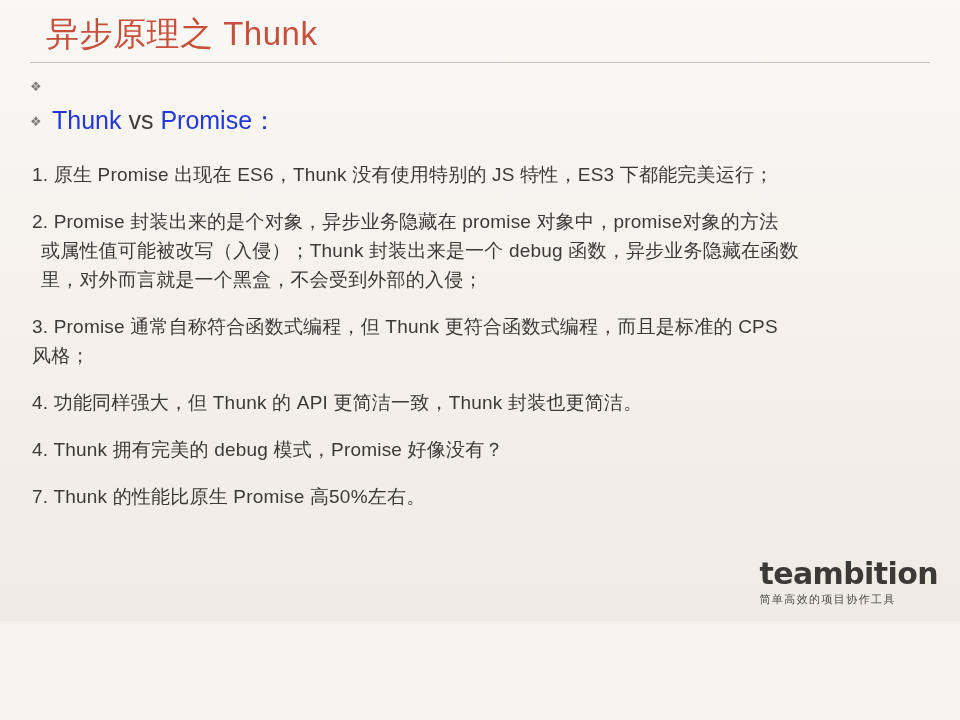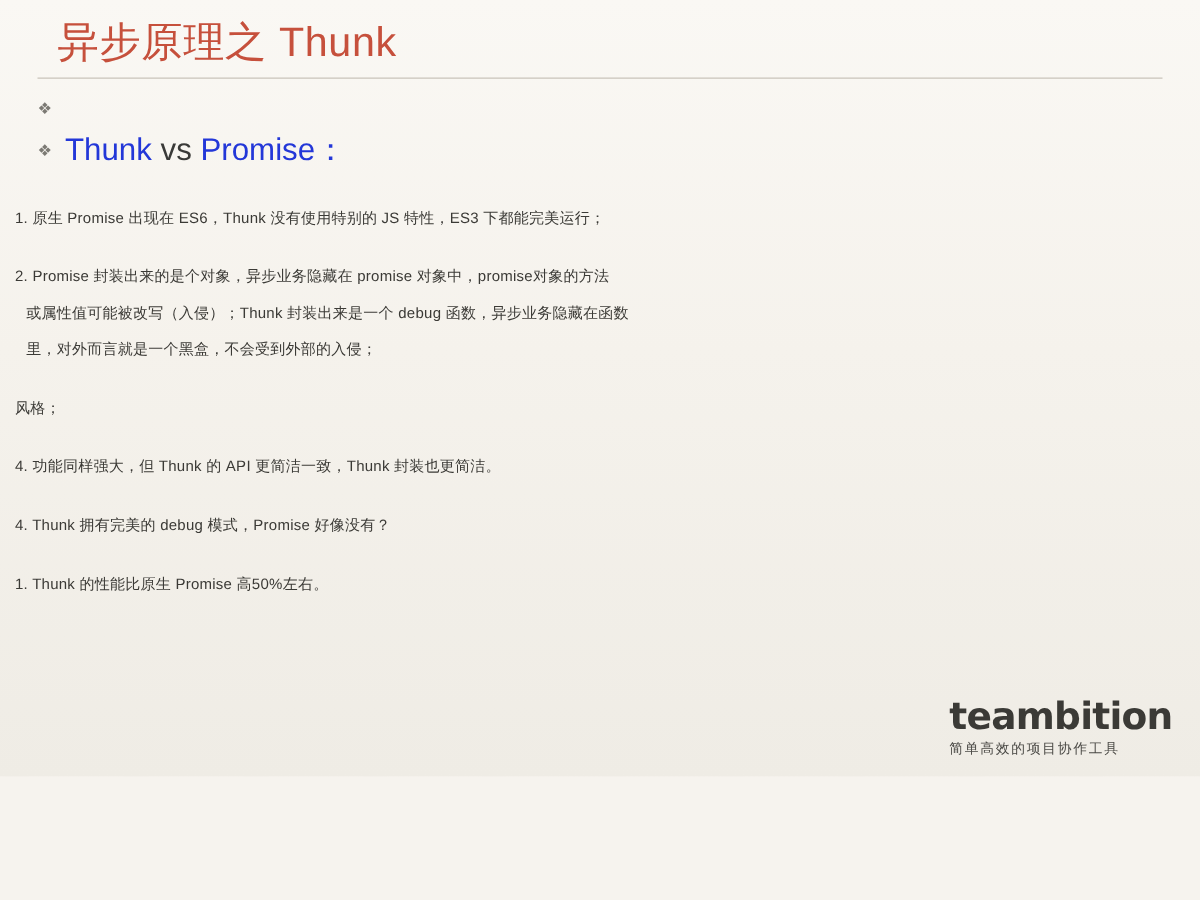--- a/index.html
+++ b/index.html
@@ -82,25 +82,25 @@
     text-align: left;
     position: relative;
     top: -3px;
   }
   .bullet-text .b-blue { color: #2337d8; }
   .bullet-text .b-dark { color: #3a3a38; }
 
   
   .body {
     position: absolute;
-    left: 12px;
+    left: 32px;
     top: 160px;
     width: 910px;
     color: #3b3a36;
-    font-size: 12px;
+    font-size: 19px;
     line-height: 29px;
   }
   .para {
     margin: 0 0 18px 0;
     letter-spacing: 0.2px;
   }
   .para .hang { display: block; }
   .para .l2 { padding-left: 9px; }
 
   
@@ -154,33 +154,34 @@
       <span class="hang">1. 原生 Promise 出现在 ES6，Thunk 没有使用特别的 JS 特性，ES3 下都能完美运行；</span>
     </p>
 
     <p class="para">
       <span class="hang">2. Promise 封装出来的是个对象，异步业务隐藏在 promise 对象中，promise对象的方法</span>
       <span class="hang l2">或属性值可能被改写（入侵）；Thunk 封装出来是一个 debug 函数，异步业务隐藏在函数</span>
       <span class="hang l2">里，对外而言就是一个黑盒，不会受到外部的入侵；</span>
     </p>
 
     <p class="para">
+      <span class="hang">3. Promise 通常自称符合函数式编程，但 Thunk 更符合函数式编程，而且是标准的 CPS</span>
       <span class="hang">风格；</span>
     </p>
 
     <p class="para">
       <span class="hang">4. 功能同样强大，但 Thunk 的 API 更简洁一致，Thunk 封装也更简洁。</span>
     </p>
 
     <p class="para">
       <span class="hang">4. Thunk 拥有完美的 debug 模式，Promise 好像没有？</span>
     </p>
 
     <p class="para">
-      <span class="hang">1. Thunk 的性能比原生 Promise 高50%左右。</span>
+      <span class="hang">7. Thunk 的性能比原生 Promise 高50%左右。</span>
     </p>
 
   </div>
 
   <div class="footer">
     <div class="logo-word">teambition</div>
     <div class="logo-tagline">简单高效的项目协作工具</div>
   </div>
 
 </div>

